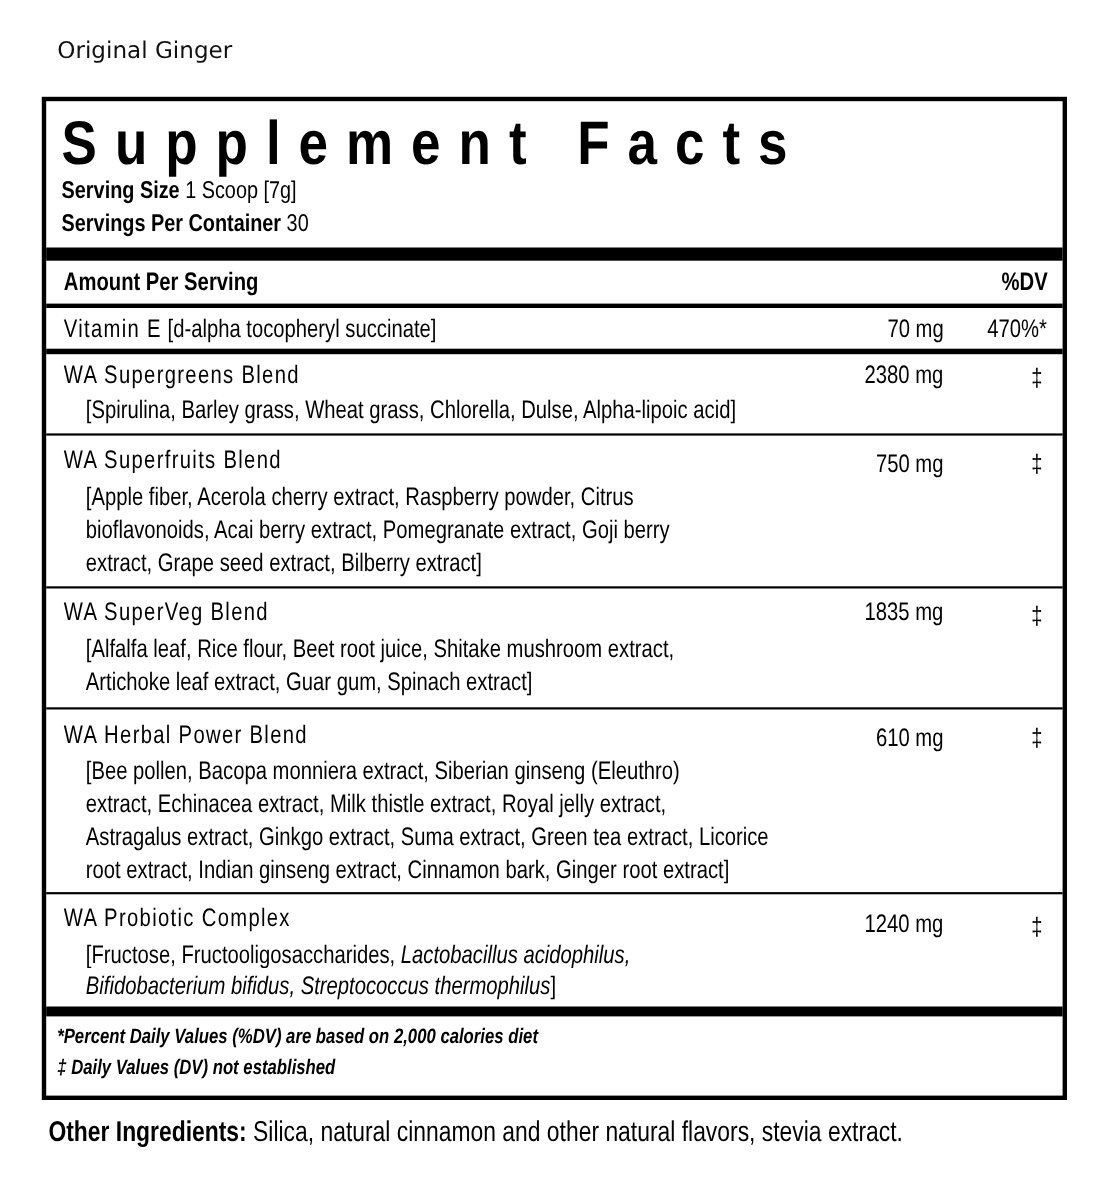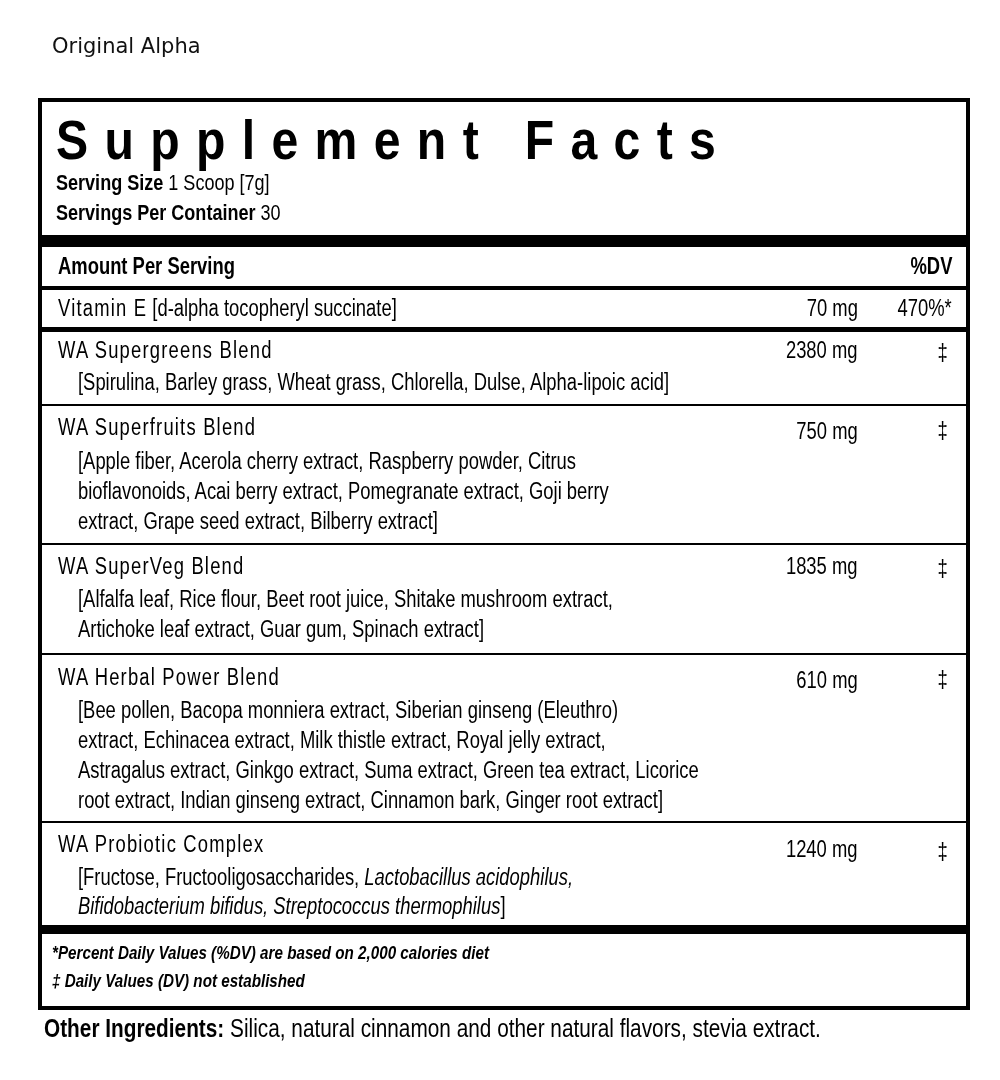--- a/index.html
+++ b/index.html
@@ -2,21 +2,21 @@
 <html><head>
 <meta charset="utf-8">
 <style>
   html, body { margin: 0; padding: 0; background: #ffffff; }
   body { width: 1000px; height: 1080px; position: relative; overflow: hidden; color: #000; }
   .flavor {
     position: absolute; left: 52px; top: 34px;
     font-family: "DejaVu Sans", sans-serif; font-size: 21px; color: #111;
   }
   .panel {
-    position: absolute; left: 38px; top: 98px;
+    position: absolute; left: 38px; top: 88px;
     width: 924px; height: 904px;
     border: 4px solid #000;
   }
   .title {
     position: absolute; left: 14px; top: 6px;
     font-family: "Liberation Sans", sans-serif; font-weight: 900;
     font-size: 56px; letter-spacing: 19px; line-height: 64px;
     transform: scaleX(0.86); transform-origin: left top; white-space: nowrap;
   }
   .serv {
@@ -46,21 +46,21 @@
   .other {
     position: absolute; left: 44px; top: 1010px; white-space: nowrap;
     font-family: "Liberation Sans", sans-serif; font-size: 26px; line-height: 36px;
     transform: scaleX(0.80); transform-origin: left top;
   }
   .other b { font-weight: 700; }
 </style>
 </head>
 <body>
 
-<div class="flavor">Original Alpha</div>
+<div class="flavor">Original Ginger</div>
 
 <div class="panel">
   <div class="title">Supplement Facts</div>
 
   <div class="serv" style="top:68px;">
     <b>Serving Size</b>
     <span>1 Scoop [7g]</span>
   </div>
   <div class="serv" style="top:98px;">
     <b>Servings Per Container</b>

